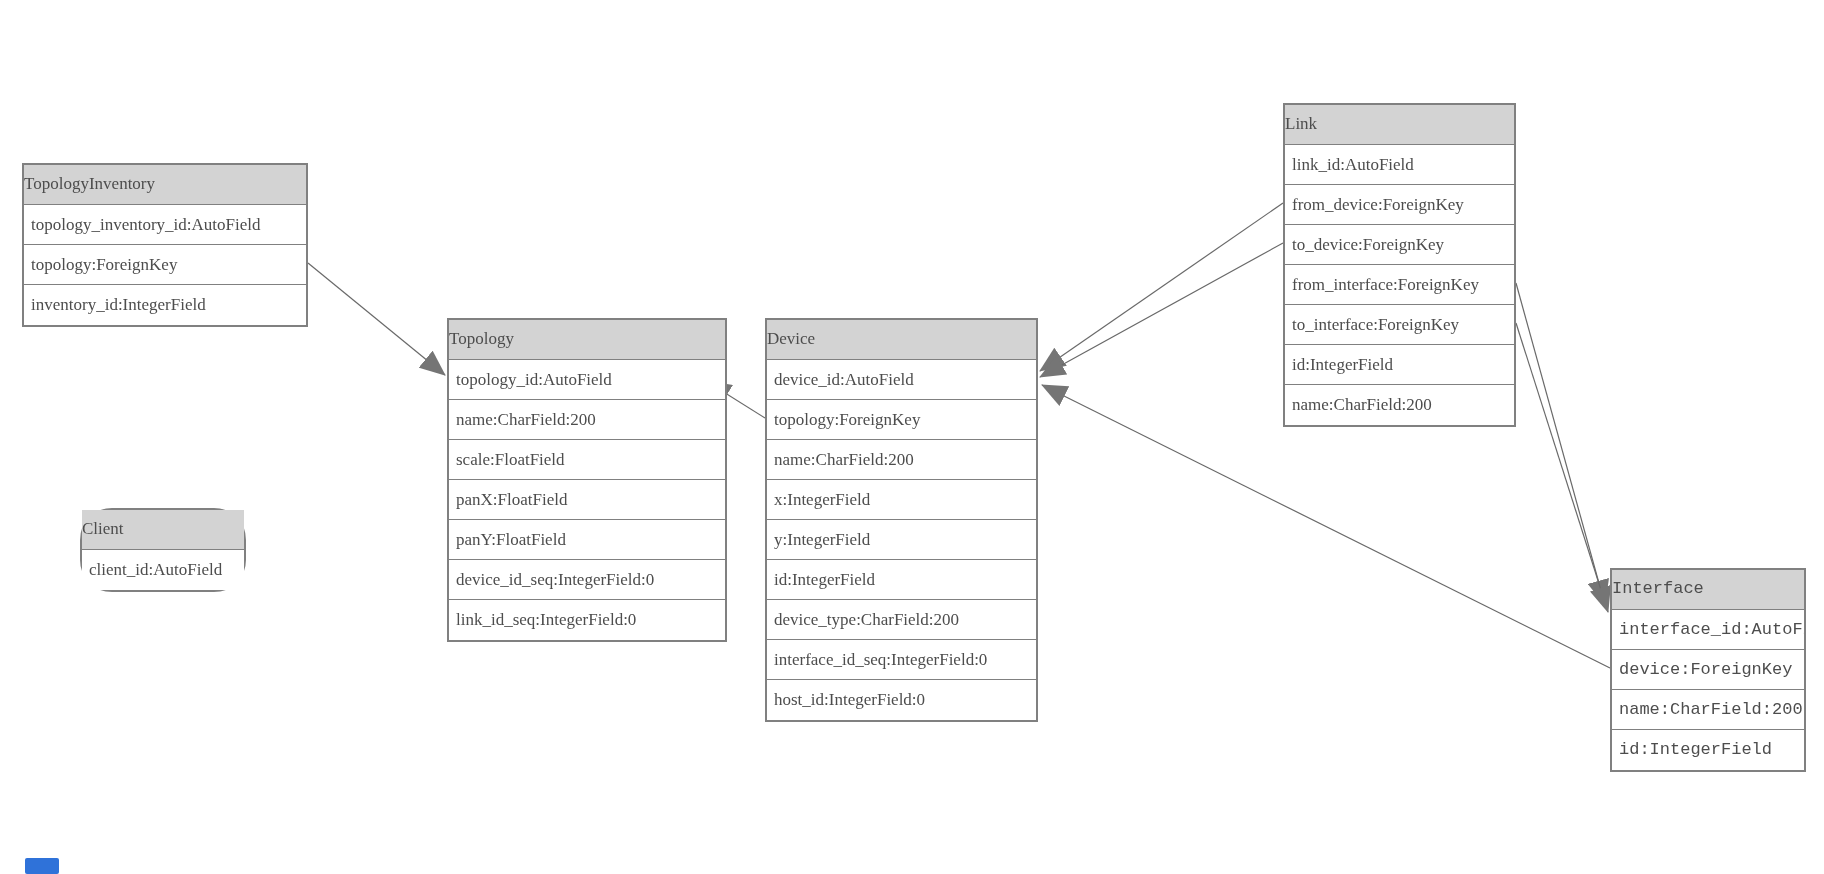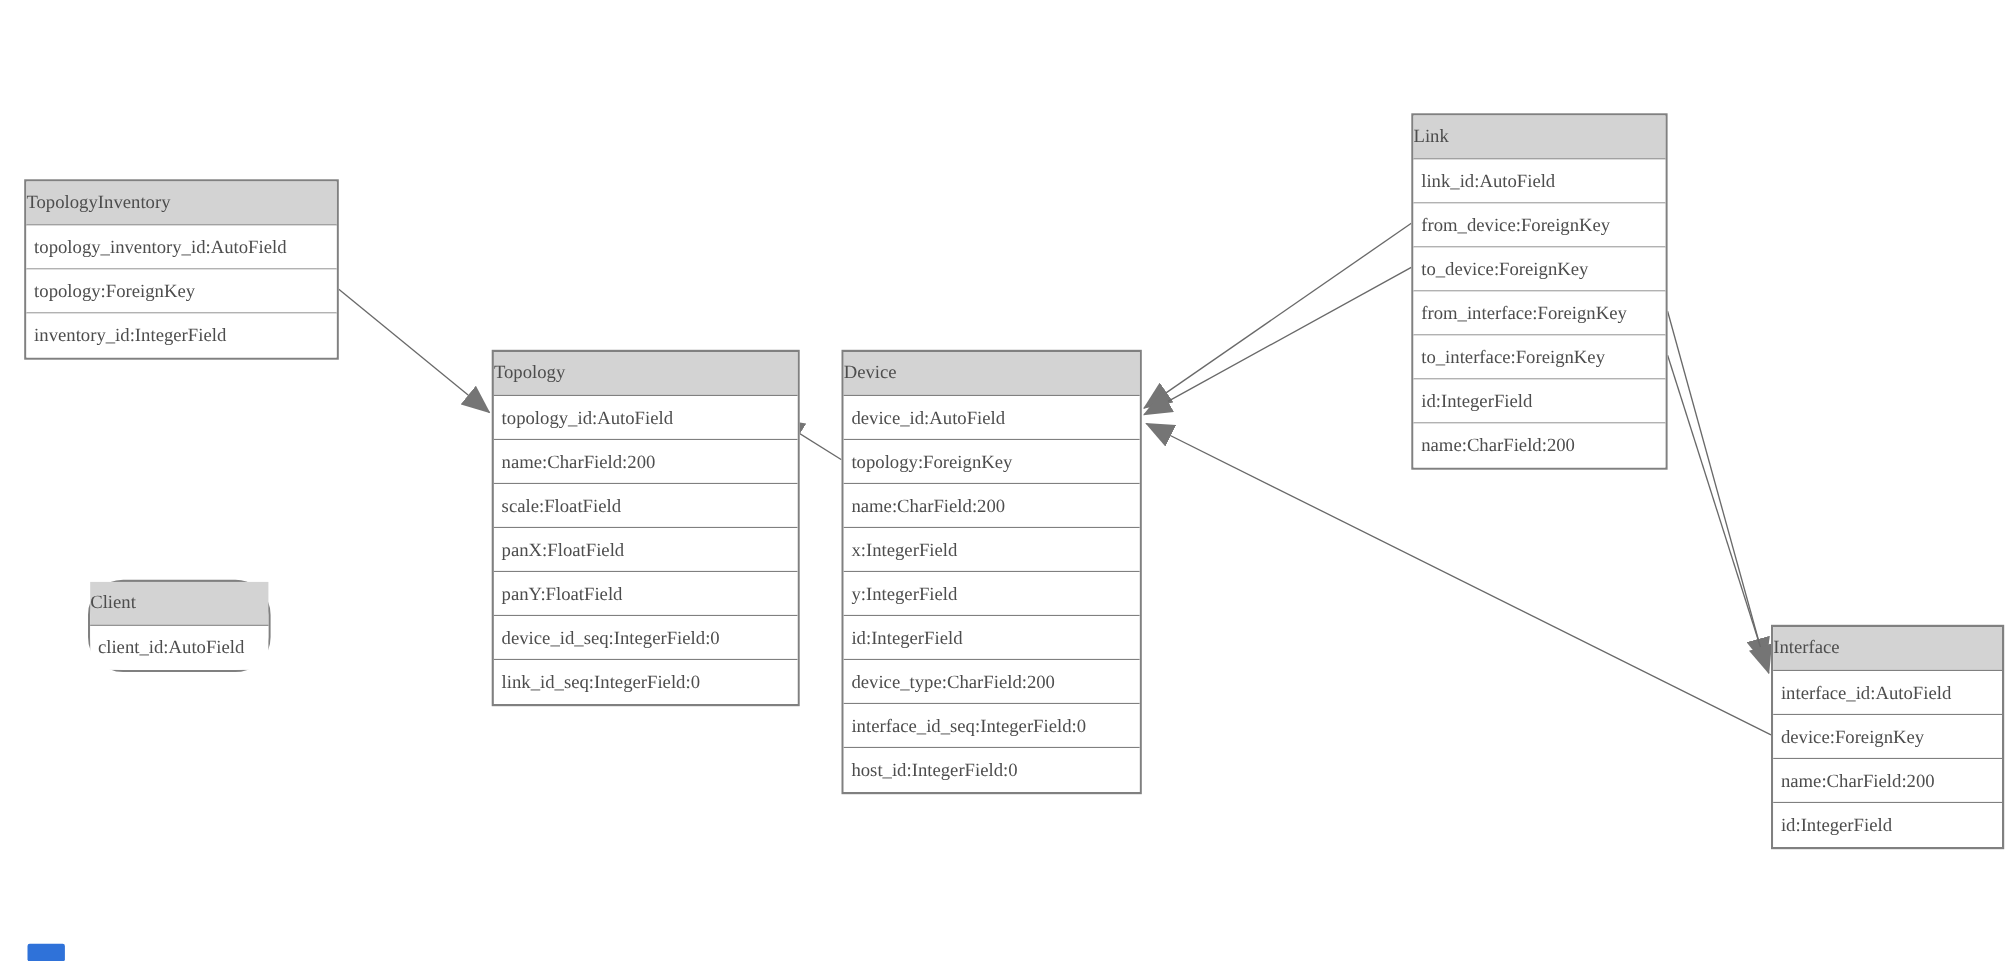--- a/index.html
+++ b/index.html
@@ -90,21 +90,21 @@
       <div class="entity" style="left: 447px; top: 318px; width: 280px;">
         <div class="entity-header">Topology</div>
         <div class="entity-row">topology_id:AutoField</div>
         <div class="entity-row">name:CharField:200</div>
         <div class="entity-row">scale:FloatField</div>
         <div class="entity-row">panX:FloatField</div>
         <div class="entity-row">panY:FloatField</div>
         <div class="entity-row">device_id_seq:IntegerField:0</div>
         <div class="entity-row">link_id_seq:IntegerField:0</div>
       </div>
-      <div class="entity" style="left: 80px; top: 527px; width: 166px; border-radius: 32px;">
+      <div class="entity" style="left: 80px; top: 508px; width: 166px; border-radius: 32px;">
         <div class="entity-header">Client</div>
         <div class="entity-row">client_id:AutoField</div>
       </div>
       <div class="entity" style="left: 765px; top: 318px; width: 273px;">
         <div class="entity-header">Device</div>
         <div class="entity-row">device_id:AutoField</div>
         <div class="entity-row">topology:ForeignKey</div>
         <div class="entity-row">name:CharField:200</div>
         <div class="entity-row">x:IntegerField</div>
         <div class="entity-row">y:IntegerField</div>
@@ -116,21 +116,21 @@
       <div class="entity" style="left: 1283px; top: 103px; width: 233px;">
         <div class="entity-header">Link</div>
         <div class="entity-row">link_id:AutoField</div>
         <div class="entity-row">from_device:ForeignKey</div>
         <div class="entity-row">to_device:ForeignKey</div>
         <div class="entity-row">from_interface:ForeignKey</div>
         <div class="entity-row">to_interface:ForeignKey</div>
         <div class="entity-row">id:IntegerField</div>
         <div class="entity-row">name:CharField:200</div>
       </div>
-      <div class="entity" style="left: 1610px; top: 568px; width: 212px;">
+      <div class="entity" style="left: 1610px; top: 568px; width: 196px; font-family: Liberation Mono, monospace;">
         <div class="entity-header">Interface</div>
         <div class="entity-row">interface_id:AutoField</div>
         <div class="entity-row">device:ForeignKey</div>
         <div class="entity-row">name:CharField:200</div>
         <div class="entity-row">id:IntegerField</div>
       </div>
     </div>
 
   <div class="artifact" id="artifact" style="left: 25px; top: 858px; width: 34px; height: 16px; background: rgb(47, 114, 217);"></div>
 

